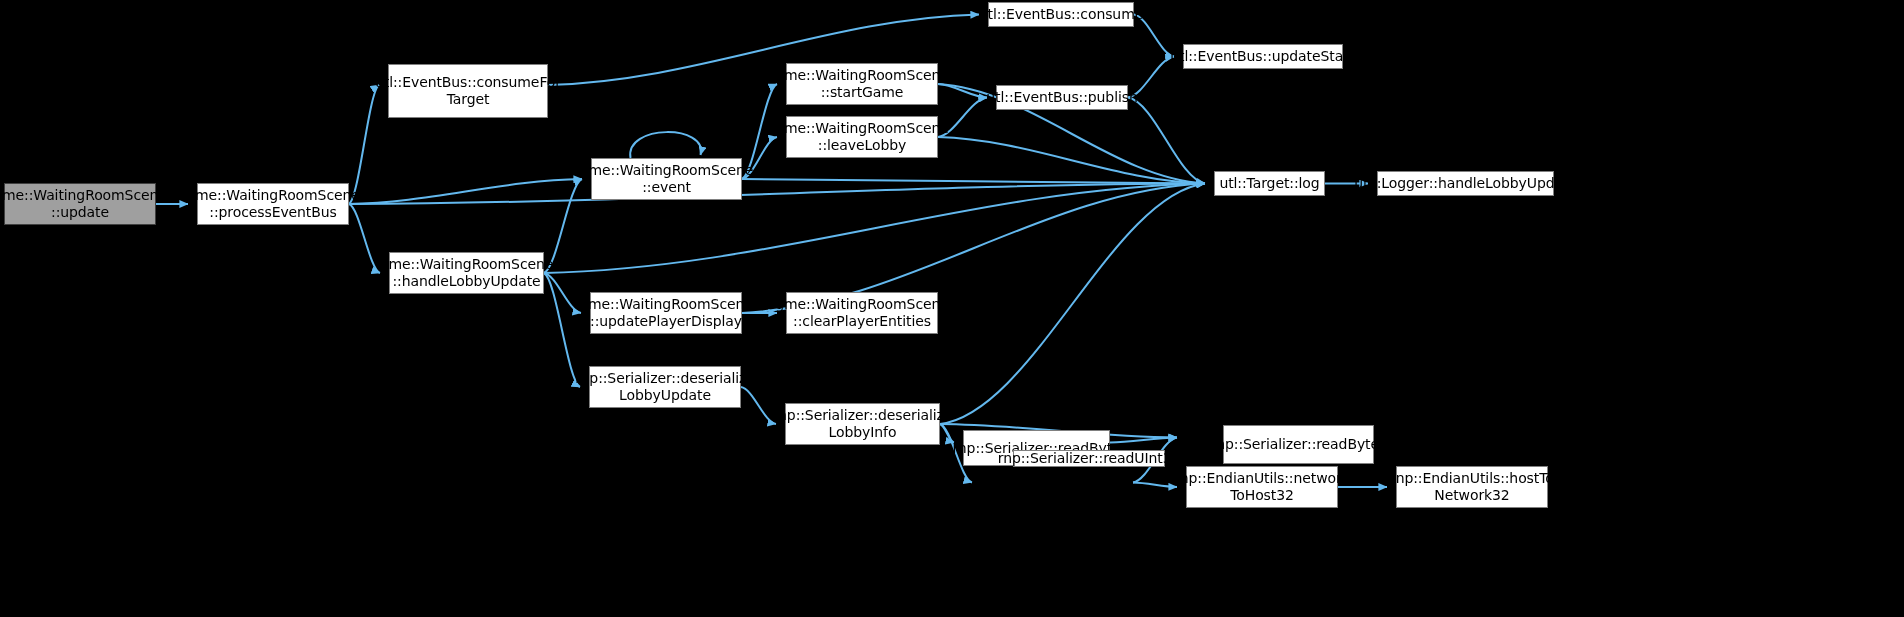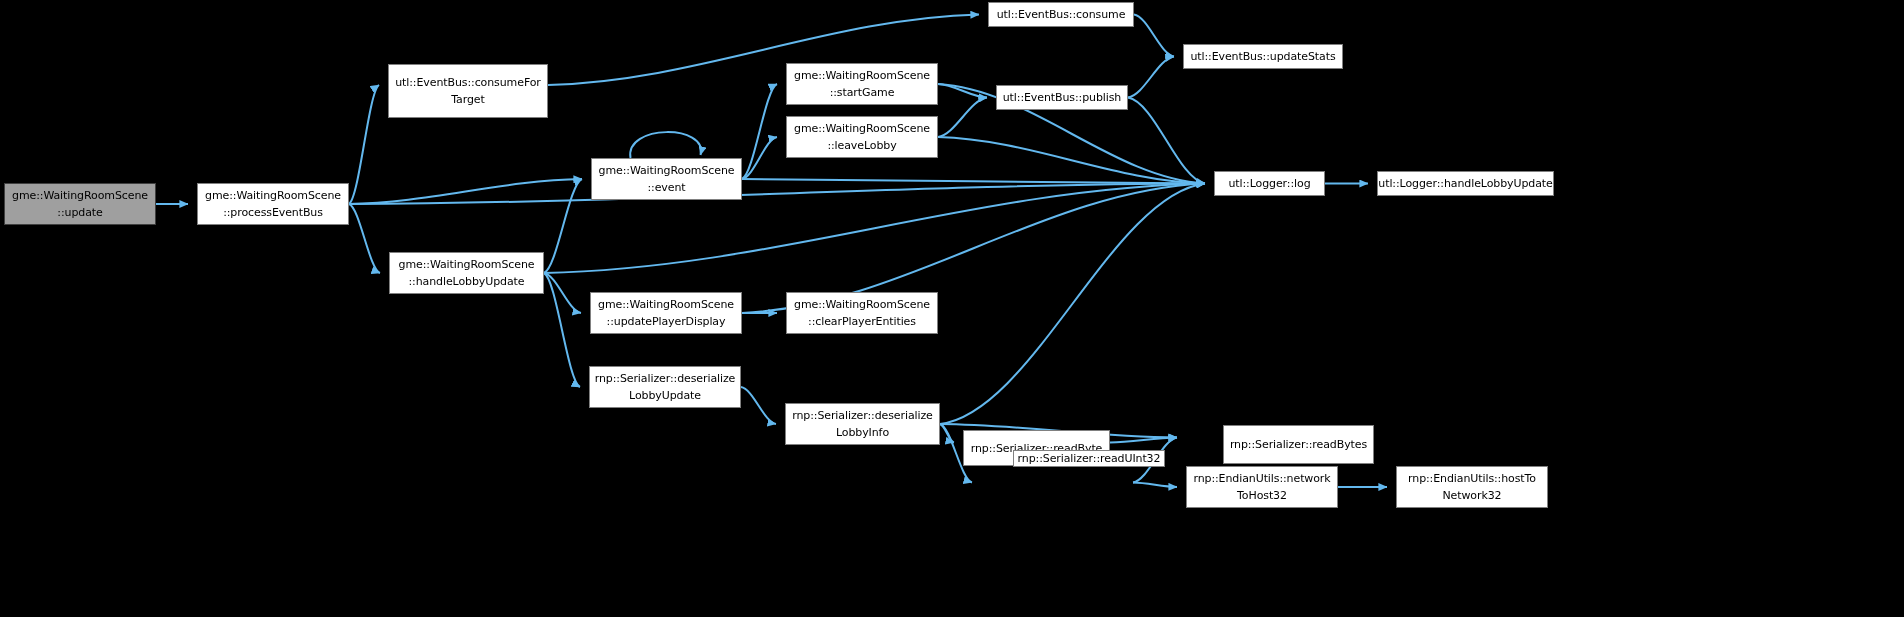--- a/index.html
+++ b/index.html
@@ -1,21 +1,21 @@
 <!DOCTYPE html>
 <html><head>
 <meta charset="utf-8">
 <style>
   html,body{margin:0;padding:0;background:#000;}
   #canvas{position:relative;width:1904px;height:617px;background:#000;overflow:hidden;
           font-family:"DejaVu Sans","Liberation Sans",sans-serif;}
   svg.edges{position:absolute;left:0;top:0;width:1904px;height:617px;pointer-events:none;}
   .node{position:absolute;box-sizing:border-box;background:#ffffff;border:1px solid #808080;
         display:flex;align-items:center;justify-content:center;text-align:center;
-        color:#000;font-size:11px;line-height:17px;letter-spacing:-0.1px;
+        color:#000;font-size:14px;line-height:17px;letter-spacing:-0.1px;
         white-space:pre-line;z-index:3;}
   .node.current{background:#9f9f9f;border:1px solid #404040;}
 </style>
 </head>
 <body>
 
 <div id="canvas">
   <svg class="edges" viewBox="0 0 1904 617">
     <defs>
       <marker id="ah" markerWidth="9" markerHeight="8" refX="8.6" refY="4" orient="auto" markerUnits="userSpaceOnUse">
@@ -69,21 +69,21 @@
 ::event</div>
       <div class="node" style="left: 389px; top: 252px; width: 155px; height: 42px;">gme::WaitingRoomScene
 ::handleLobbyUpdate</div>
       <div class="node" style="left: 786px; top: 63px; width: 152px; height: 42px;">gme::WaitingRoomScene
 ::startGame</div>
       <div class="node" style="left: 786px; top: 116px; width: 152px; height: 42px;">gme::WaitingRoomScene
 ::leaveLobby</div>
       <div class="node" style="left: 988px; top: 2px; width: 146px; height: 25px;">utl::EventBus::consume</div>
       <div class="node" style="left: 996px; top: 85px; width: 132px; height: 25px;">utl::EventBus::publish</div>
       <div class="node" style="left: 1183px; top: 44px; width: 160px; height: 25px;">utl::EventBus::updateStats</div>
-      <div class="node" style="left: 1214px; top: 171px; width: 111px; height: 25px;">utl::Logger::log</div>
+      <div class="node" style="left: 1214px; top: 171px; width: 111px; height: 25px;">utl::Target::log</div>
       <div class="node" style="left: 1377px; top: 171px; width: 177px; height: 25px;">utl::Logger::handleLobbyUpdate</div>
       <div class="node" style="left: 590px; top: 292px; width: 152px; height: 42px;">gme::WaitingRoomScene
 ::updatePlayerDisplay</div>
       <div class="node" style="left: 786px; top: 292px; width: 152px; height: 42px;">gme::WaitingRoomScene
 ::clearPlayerEntities</div>
       <div class="node" style="left: 589px; top: 366px; width: 152px; height: 42px;">rnp::Serializer::deserialize
 LobbyUpdate</div>
       <div class="node" style="left: 785px; top: 403px; width: 155px; height: 42px;">rnp::Serializer::deserialize
 LobbyInfo</div>
       <div class="node" style="left: 963px; top: 430px; width: 147px; height: 36px;">rnp::Serializer::readByte</div>

